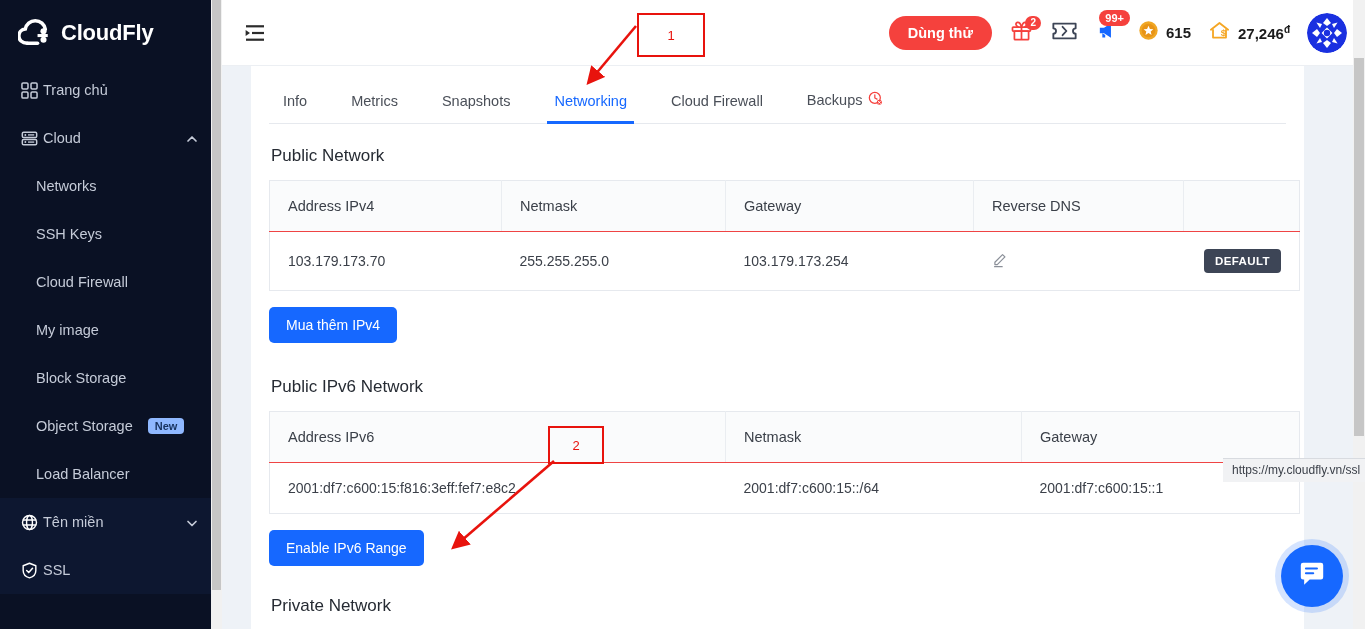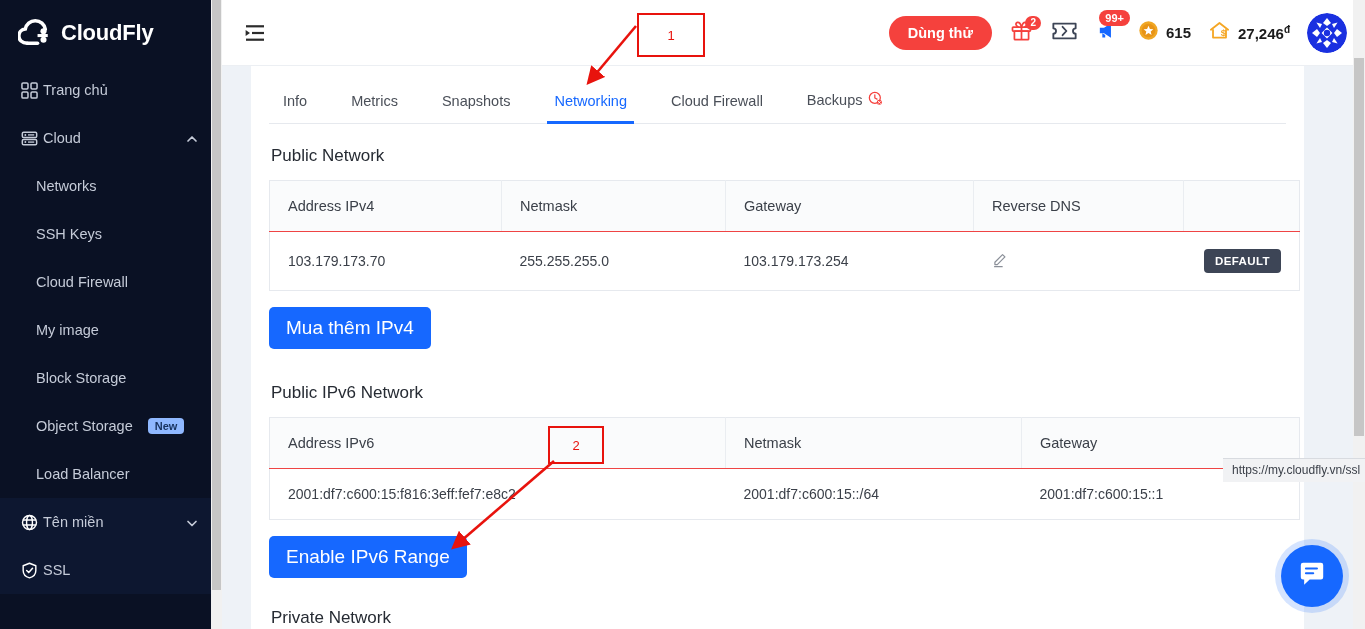--- a/index.html
+++ b/index.html
@@ -192,21 +192,21 @@
     background: #3d4556; color: #ffffff;
     font-size: 11.5px; letter-spacing: 0.4px;
     padding: 6px 11px; border-radius: 4px;
     font-weight: bold;
     cursor: pointer;
   }
   .btn-primary {
     background: #1668ff; color: #ffffff;
     border: none; border-radius: 5px;
     padding: 10px 17px;
-    font-size: 19px;
+    font-size: 14px;
     cursor: pointer;
     margin-top: 16px;
     font-family: "Liberation Sans", sans-serif;
   }
   .edit-ic { cursor: pointer; display: inline-block; }
 
   
   .anno-box {
     position: absolute;
     border: 2px solid #e8130d;

